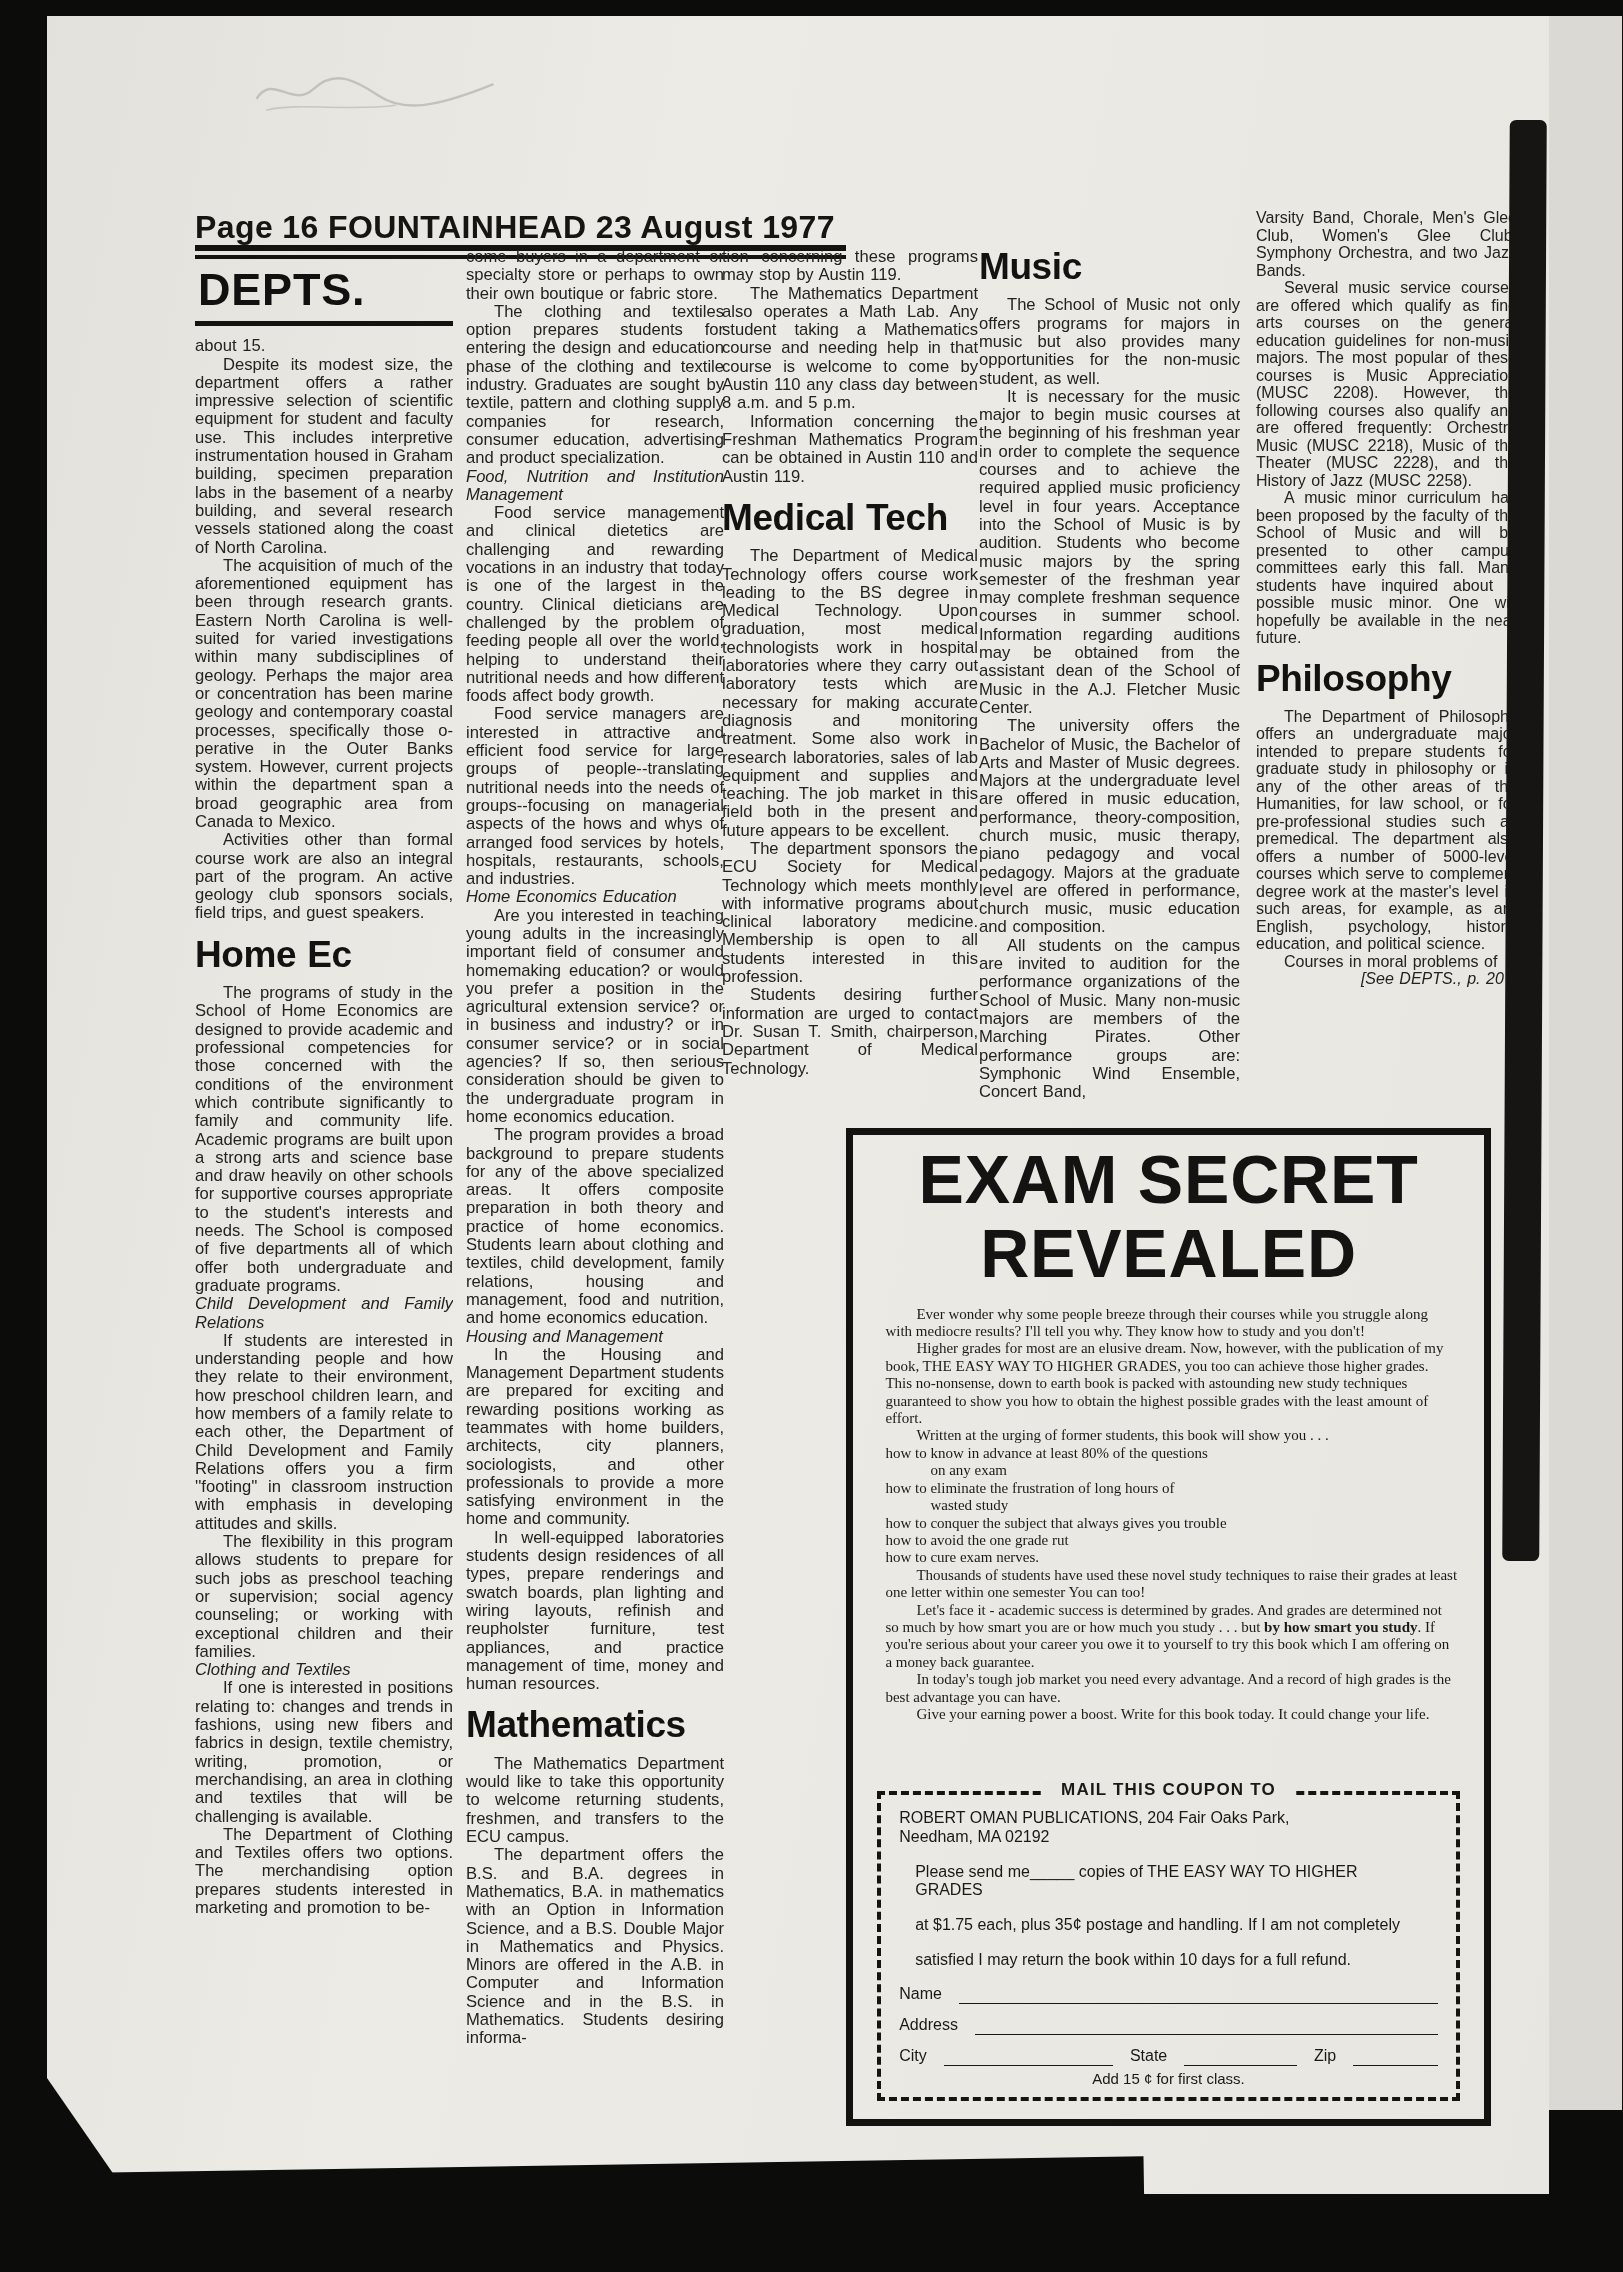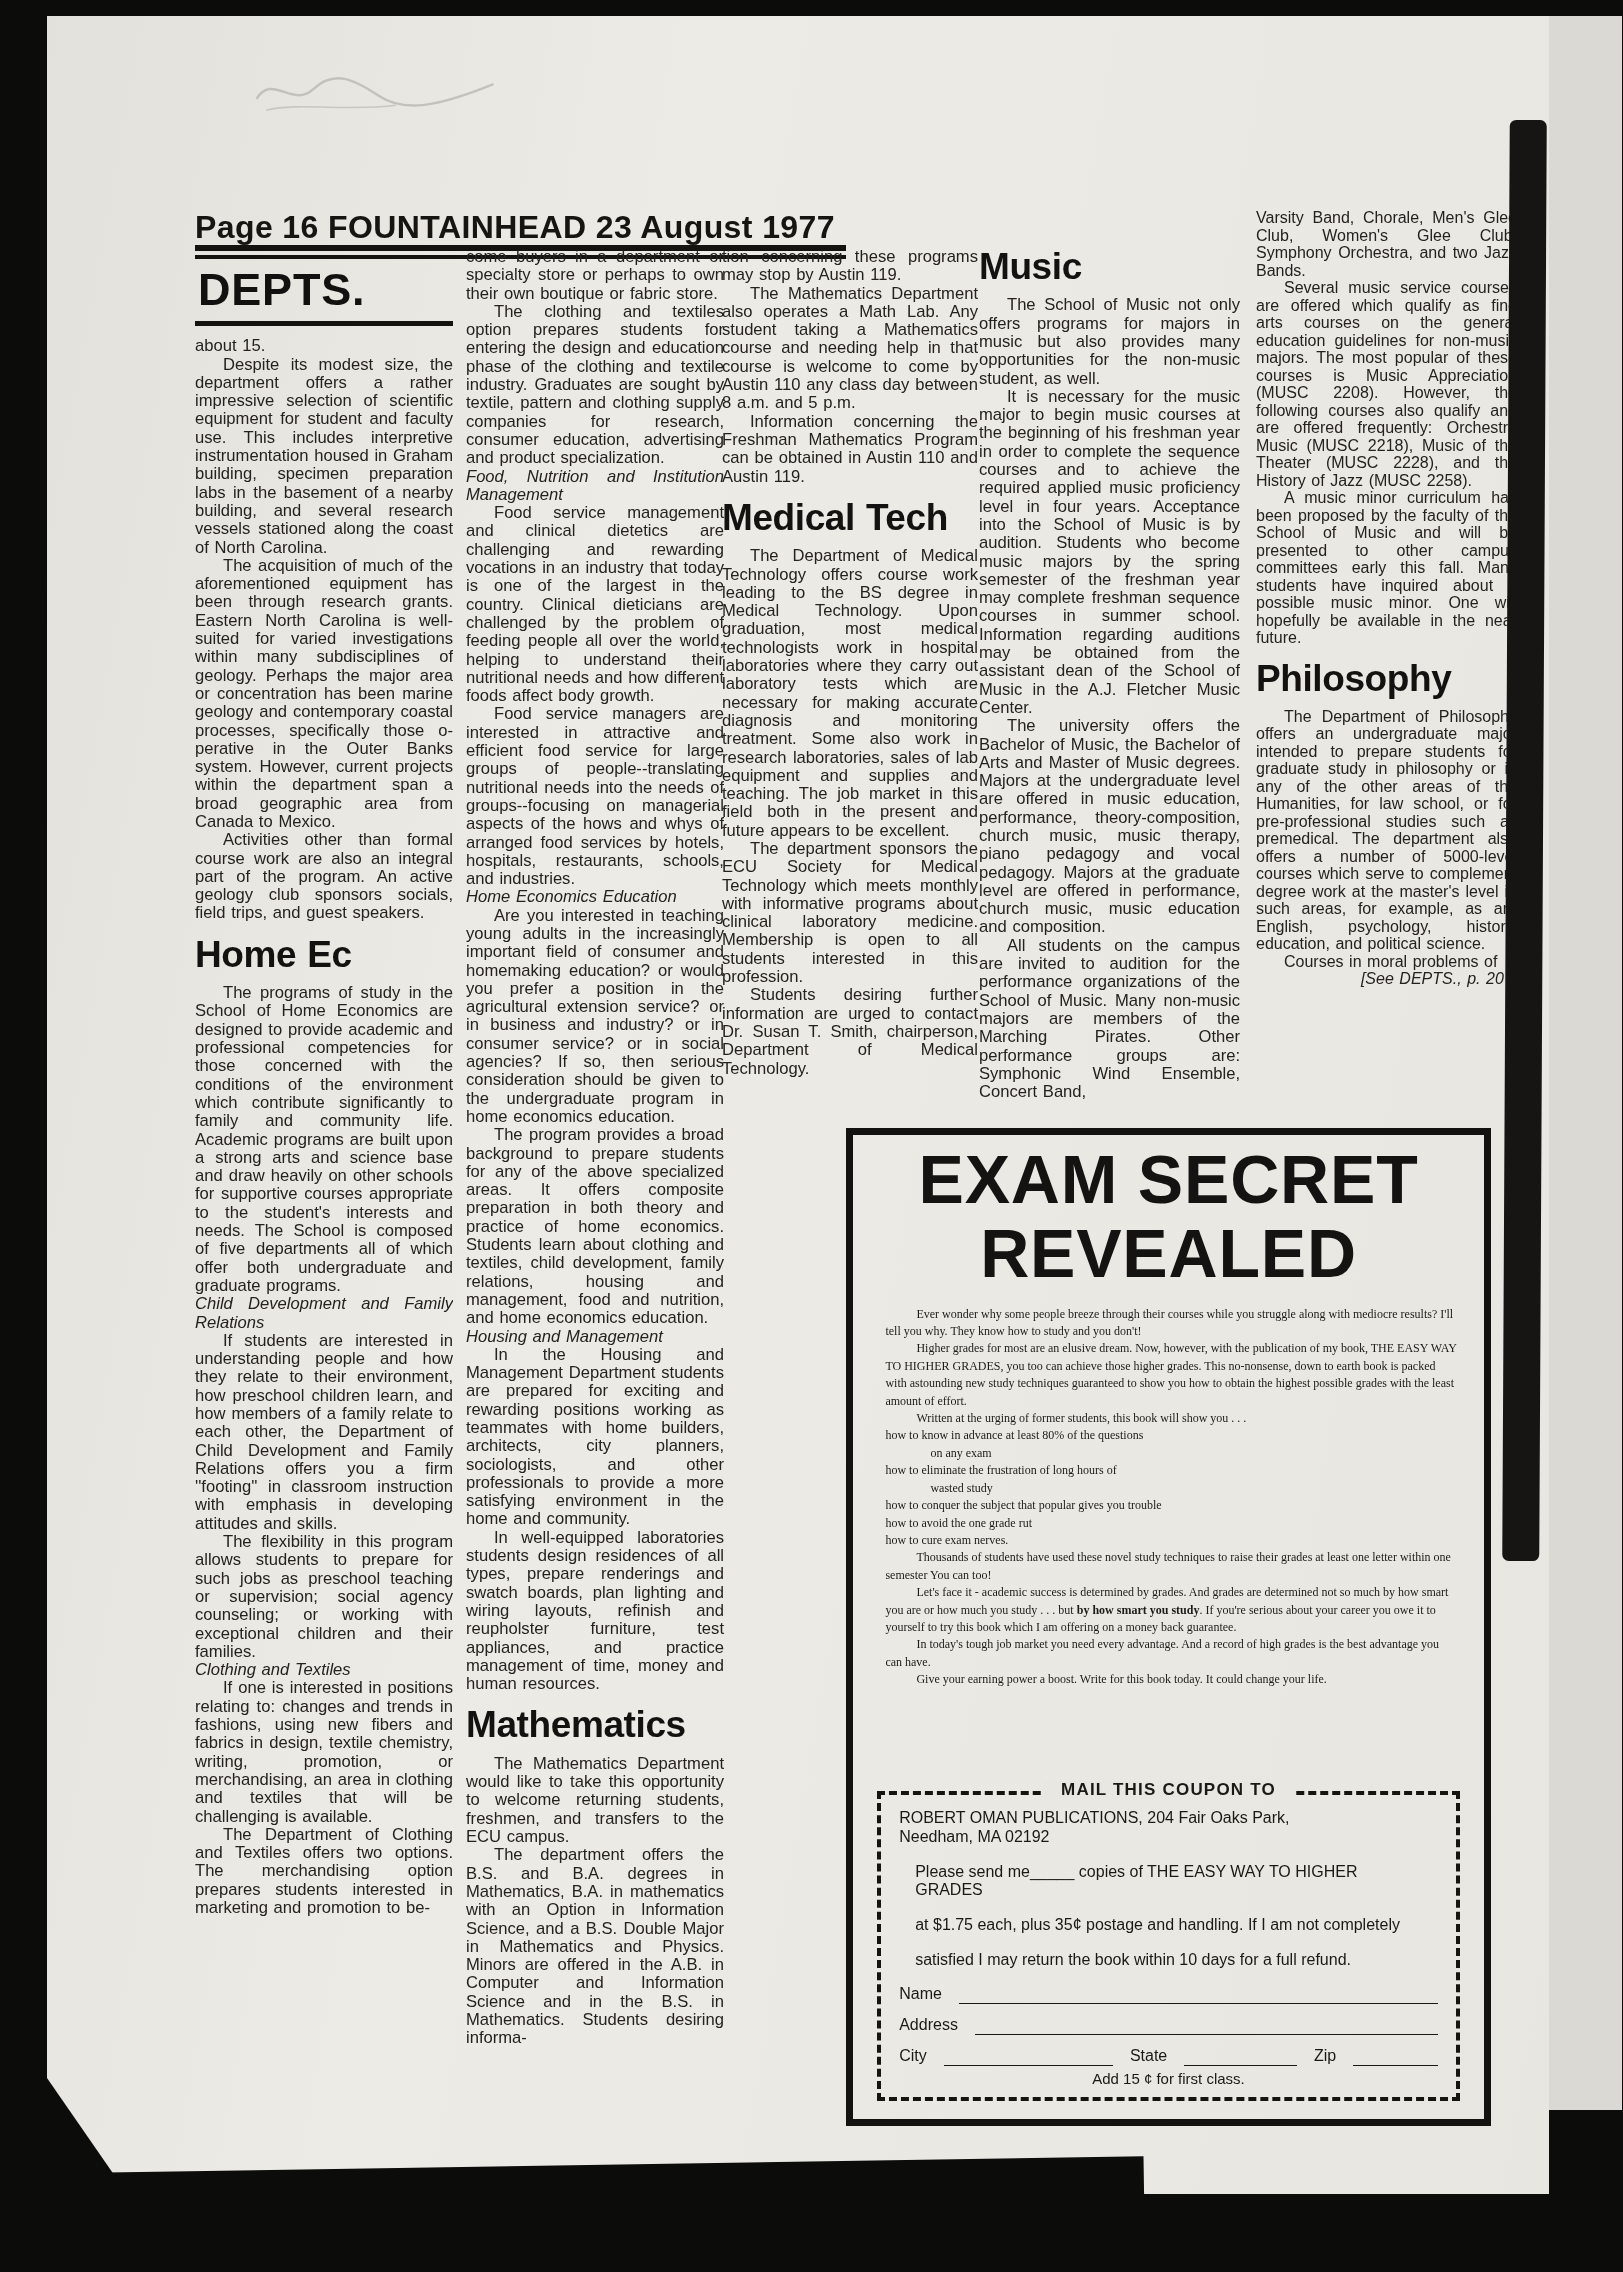--- a/index.html
+++ b/index.html
@@ -32,21 +32,21 @@
   .bp { margin:0; text-indent:28px; }
   .bp.ni { text-indent:0; }
   .sub { margin:0; font-style:italic; text-indent:0; }
   .col-rule { height:4.9px; background:#14130f; margin:0 0 11.4px 0; }
   .dept-h { margin:13px 0 11.4px; font-size:37px; font-weight:800; letter-spacing:-0.4px; color:#131210; line-height:1; }
   .jump { margin:0; font-style:italic; text-align:right; padding-right:3.2px; }
 
   .ad { position:absolute; left:799px; top:1112px; width:645px; height:998px; box-sizing:border-box;
         border:7.3px solid #131211; padding:4.9px 21px 13px; display:flex; flex-direction:column; }
   .ad-title { text-align:center; font-weight:900; font-size:68px; line-height:.98; letter-spacing:0.8px; color:#141312; margin-top:6.5px; }
-  .ad-body { margin-top:19.5px; font-family:"Liberation Serif", serif; font-size:12px; line-height:17.4px;
+  .ad-body { margin-top:19.5px; font-family:"Liberation Serif", serif; font-size:15px; line-height:17.4px;
              color:#1c1b18; padding:0 4.9px 0 11.4px; text-align:left; }
   .ap  { margin:0; text-indent:31px; }
   .al  { margin:0; text-indent:0; }
   .al2 { margin:0; padding-left:45px; }
 
   .coupon { position:relative; margin:auto 3.2px 4.9px; border:4px dashed #15140f; padding:14.6px 18px 8px;
             font-size:16px; line-height:18.7px; color:#1a1915; }
   .coupon-header { position:absolute; top:-14px; left:50%; transform:translateX(-50%); background:#e9e7e2;
                    padding:0 18px; font-weight:700; font-size:17px; letter-spacing:1.2px; white-space:nowrap; }
   .c-addr { margin:0; }
@@ -129,21 +129,21 @@
       <div class="ad-title">EXAM SECRET</div>
       <div class="ad-title">REVEALED</div>
       <div class="ad-body">
           <p class="ap">Ever wonder why some people breeze through their courses while you struggle along with mediocre results? I'll tell you why.  They know how to study and you don't!</p>
           <p class="ap">Higher grades for most are an elusive dream.  Now, however, with the publication of my book, THE EASY WAY TO HIGHER GRADES, you too can achieve those higher grades.  This no-nonsense, down to earth book is packed with astounding new study techniques guaranteed to show you how to obtain the highest possible grades with the least amount of effort.</p>
           <p class="ap">Written at the urging of former students, this book will show you . . .</p>
           <p class="al">how to know in advance at least 80% of the questions</p>
           <p class="al2">on any exam</p>
           <p class="al">how to eliminate the frustration of long hours of</p>
           <p class="al2">wasted study</p>
-          <p class="al">how to conquer the subject that popular gives you trouble</p>
+          <p class="al">how to conquer the subject that always gives you trouble</p>
           <p class="al">how to avoid the one grade rut</p>
           <p class="al">how to cure exam nerves.</p>
           <p class="ap">Thousands of students have used these novel study techniques to raise their grades at least one letter within one semester  You can too!</p>
           <p class="ap">Let's face it - academic success is determined by grades. And grades are determined not so much by how smart you are or how much you study . . . but <b>by how smart you study</b>.  If you're serious about your career you owe it to yourself to try this book which I am offering on a money back guarantee.</p>
           <p class="ap">In today's tough job market you need every advantage. And a record of high grades is the best advantage you can have.</p>
           <p class="ap">Give your earning power a boost.  Write for this book today.  It could change your life.</p>
         </div>
 
       <div class="coupon">
         <div class="coupon-header">MAIL THIS COUPON TO</div>

